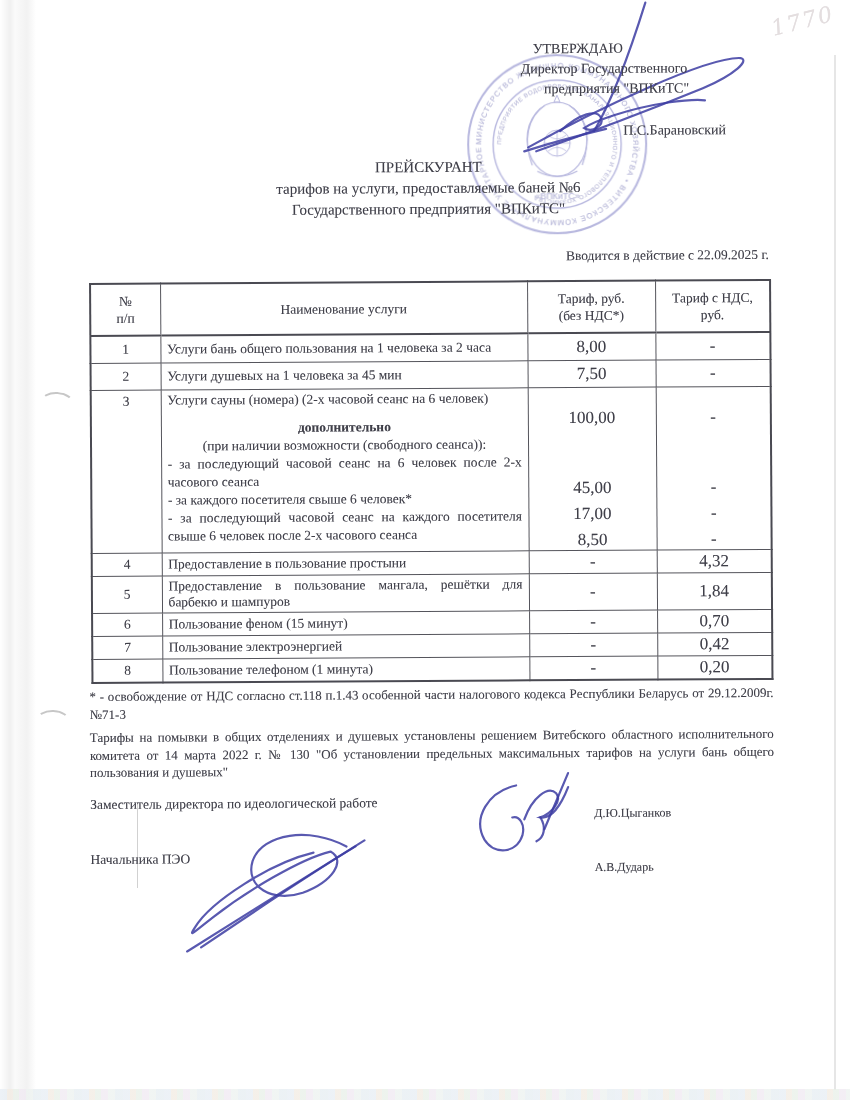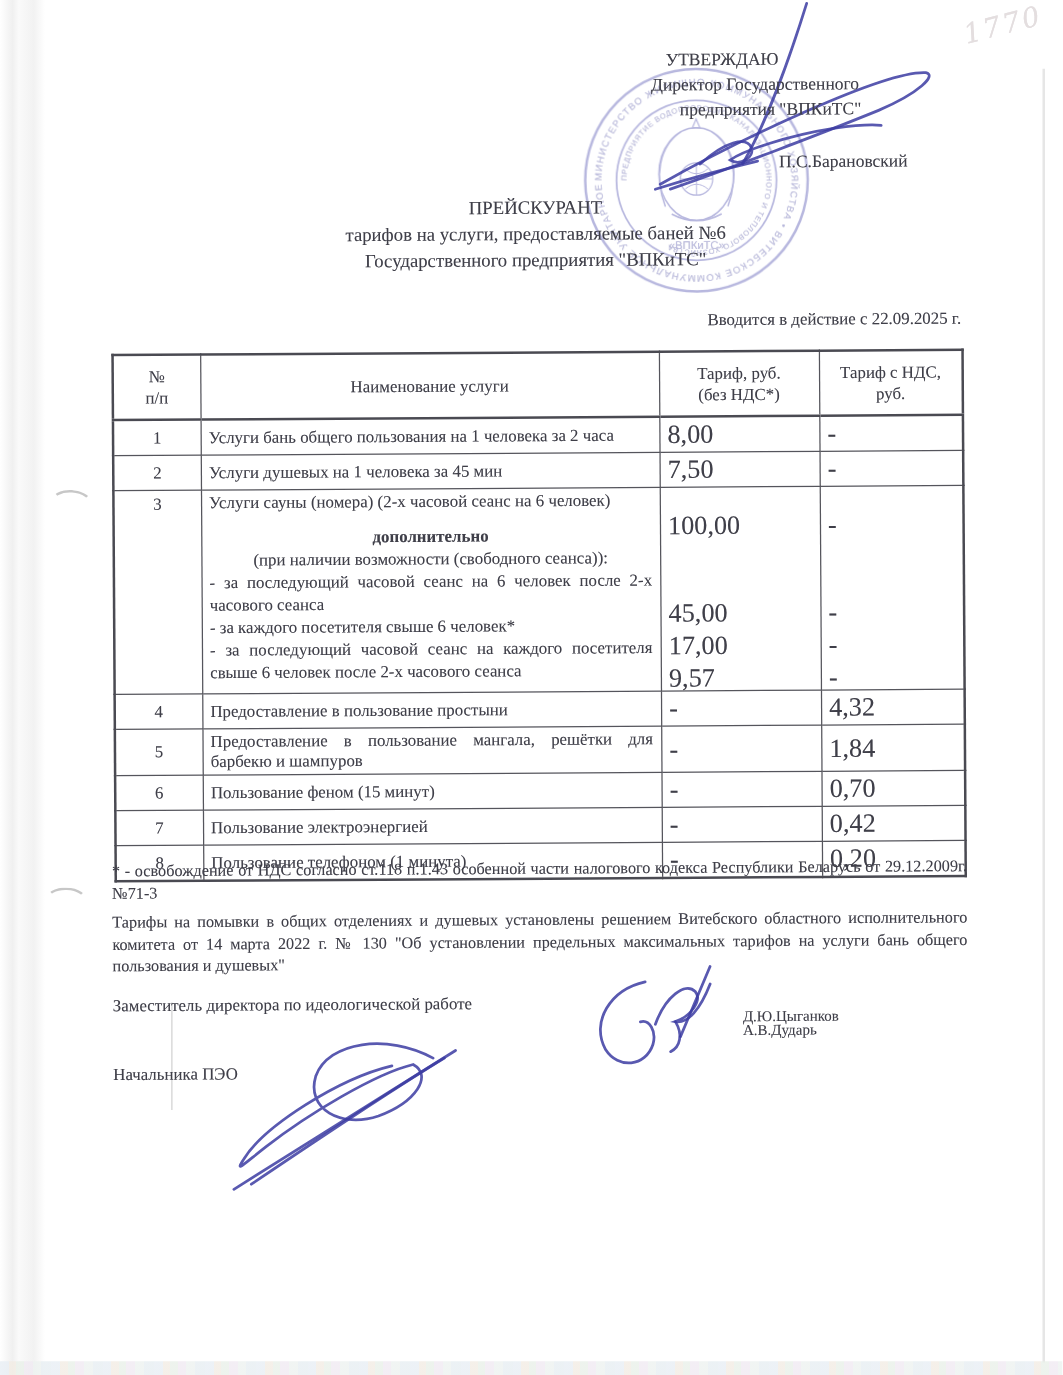--- a/index.html
+++ b/index.html
@@ -53,21 +53,21 @@
 
   .effective { position:absolute; left:90px; top:249px; width:680px; text-align:right; font-size:13.5px; }
 
   
   table.tariffs { position:absolute; left:90px; top:281px; width:680px;
     border-collapse:collapse; table-layout:fixed; font-size:13.5px; }
   table.tariffs td { border:1px solid #55555c; vertical-align:middle; padding:1px 6px; }
   table.tariffs { border:2px solid #4a4a52; }
   table.tariffs tr.hdr td { text-align:center; height:48px; line-height:17px; border-bottom:2px solid #4a4a52; }
   td.num { text-align:center; padding:1px 2px; }
-  td.val { font-size:21px; }
+  td.val { text-align:center; font-size:17px; }
   td.name { text-align:left; }
   tr.hdr td, td { overflow:hidden; }
   .top-align { vertical-align:top !important; }
   .r3 .line { line-height:18px; }
   .r3 .extra-heading { font-weight:bold; text-align:center; margin-top:10px; }
   .r3 .extra-cond { text-align:center; }
   .r3 .sub { text-align:justify; }
   .vcol { line-height:18px; }
   .vcol .v1 { margin-top:20px; }
   .vcol .v2 { margin-top:52px; }
@@ -78,21 +78,21 @@
   .footnote { position:absolute; left:88px; width:684px; font-size:13px; line-height:17.5px; text-align:justify; }
   .fn1 { top:686px; }
   .fn2 { top:727px; }
 
   
   .sig-label { position:absolute; left:88px; font-size:13.5px; }
   .sigA-label { top:795px; }
   .sigB-label { top:850px; }
   .sig-name { position:absolute; left:592px; font-size:12px; }
   .nameA { top:807px; }
-  .nameB { top:818px; }
+  .nameB { top:861px; }
   .sig-mid { position:absolute; left:462px; top:768px; width:150px; height:95px; }
   .sig-big { position:absolute; left:148px; top:818px; width:240px; height:140px; }
 </style>
 </head>
 <body>
 
 <div class="page">
   <div class="edge-left"></div>
   <div class="edge-right"></div>
   <div class="bottom-noise"></div>
@@ -192,21 +192,21 @@
           <div class="line extra-heading">дополнительно</div>
           <div class="line extra-cond">(при наличии возможности (свободного сеанса)):</div>
           <div class="line sub">- за последующий часовой сеанс на 6 человек после 2-х часового сеанса</div>
           <div class="line sub">- за каждого посетителя свыше 6 человек*</div>
           <div class="line sub">- за последующий часовой сеанс на каждого посетителя свыше 6 человек после 2-х часового сеанса</div>
         </td>
         <td class="val top-align vcol">
           <div class="v1">100,00</div>
           <div class="v2">45,00</div>
           <div class="v3">17,00</div>
-          <div class="v4">9,57</div>
+          <div class="v4">8,50</div>
         </td>
         <td class="val top-align vcol">
           <div class="v1">-</div>
           <div class="v2">-</div>
           <div class="v3">-</div>
           <div class="v4">-</div>
         </td>
       </tr>
 
       <tr style="height:23px">

